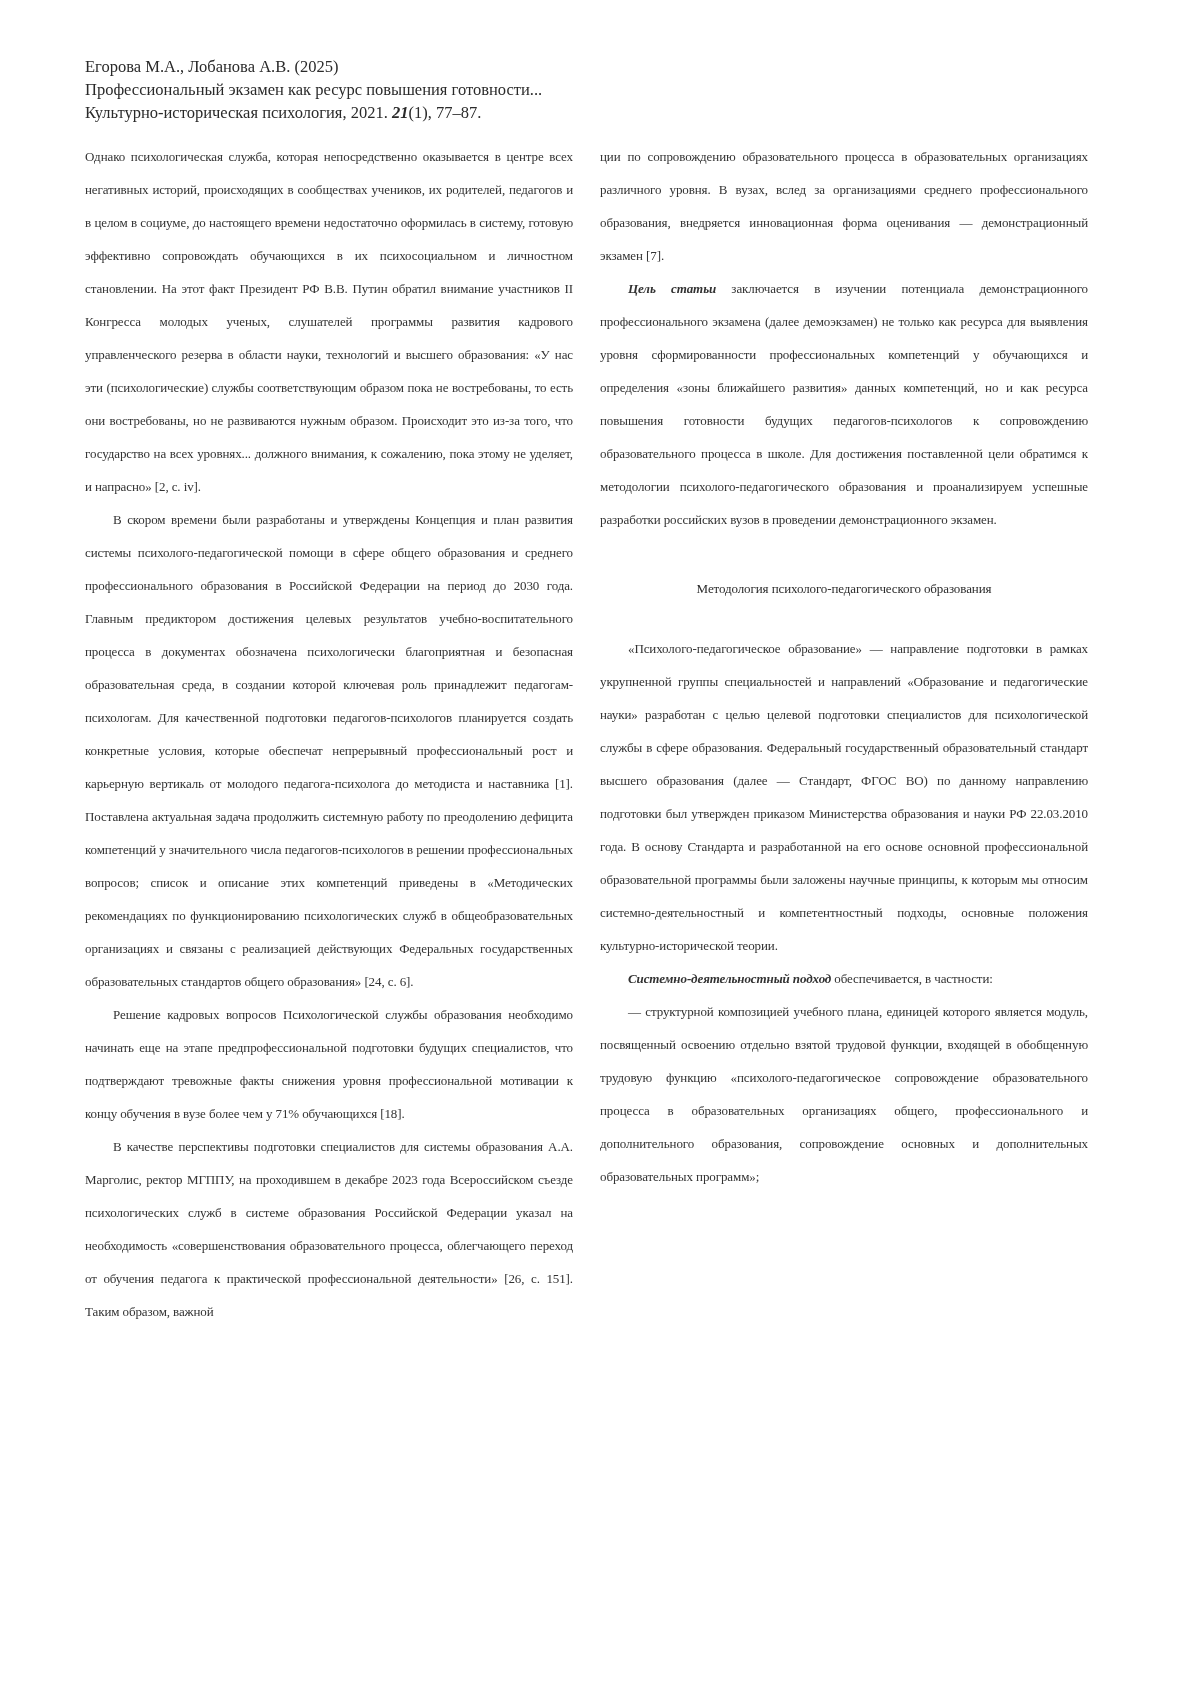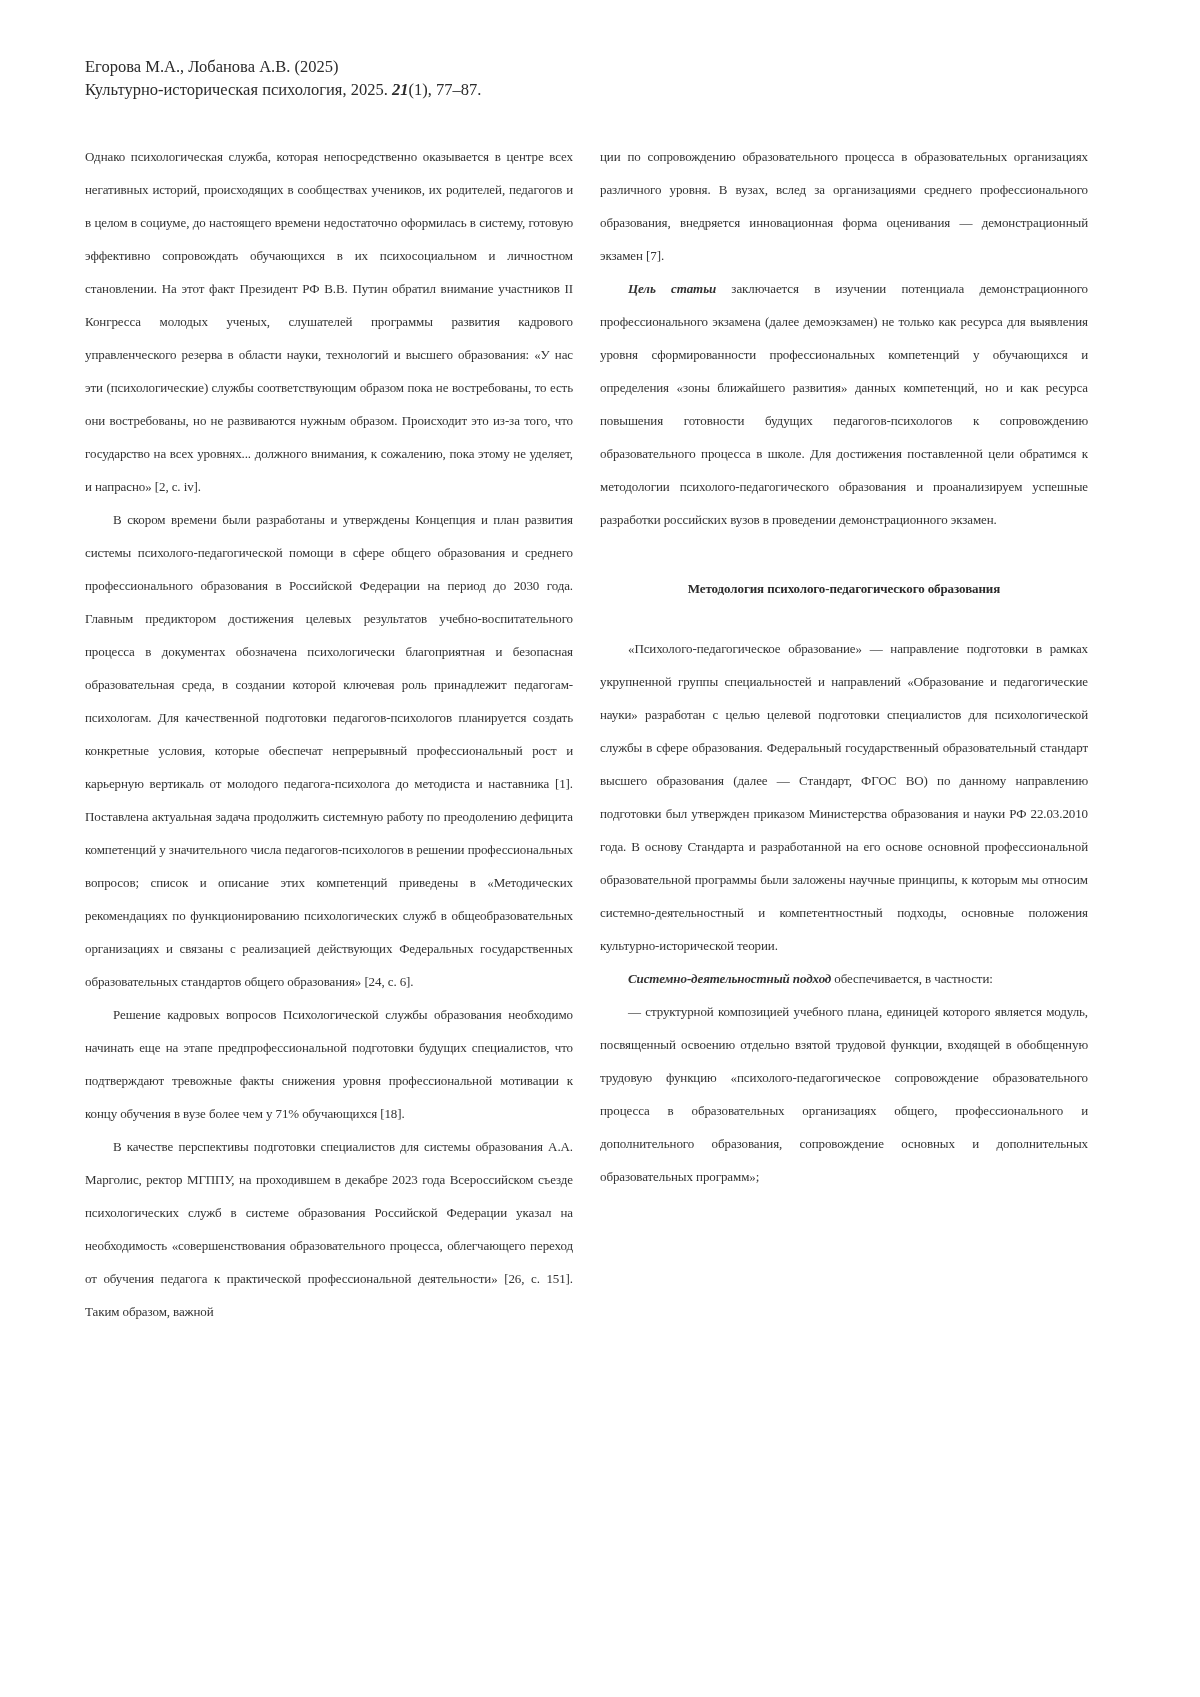--- a/index.html
+++ b/index.html
@@ -18,21 +18,21 @@
     position:absolute;left:85px;top:140px;width:1003px;height:1412px;
     display:flex;gap:27px;overflow:hidden;
   }
   .col{
     width:488px;font-size:13px;line-height:33px;
     text-align:justify;letter-spacing:-0.1px;color:#323232;
   }
   .col p{margin:0;text-indent:28px;}
   .col p.noindent{text-indent:0;}
   .col p.heading{
-    font-weight:bold;text-align:center;text-indent:0;
+    font-weight:normal;text-align:center;text-indent:0;
     margin:36px 0 27px 0;color:#2b2b2b;
   }
   .footer{
     position:absolute;left:88px;top:1578px;width:1000px;height:30px;
     display:flex;align-items:center;justify-content:center;
   }
   .rule{flex:1;height:3px;background:#4f4f4f;}
   .pagenum{
     font-weight:bold;font-style:italic;font-size:22px;
     margin:0 46px;color:#222222;white-space:nowrap;
@@ -41,21 +41,22 @@
   .run-bi{font-style:italic;font-weight:bold;}
 </style>
 </head>
 <body>
 
 <div class="page">
 
   <div class="header">
     <div class="header-block left">
         <div><span>Егорова М.А., Лобанова А.В. (2025)</span></div>
-        <div><span>Культурно-историческая психология, 2025. </span><span class="run-i">21</span><span>(1), 77–87.</span></div>
+        <div><span>Профессиональный экзамен как ресурс повышения готовности...</span></div>
+        <div><span>Культурно-историческая психология, 2021. </span><span class="run-i">21</span><span>(1), 77–87.</span></div>
       </div>
   </div>
 
   <div class="columns">
     <div class="col">
         <p class="noindent"><span>Однако психологическая служба, которая непосредственно оказывается в центре всех негативных историй, происходящих в сообществах учеников, их родителей, педагогов и в целом в социуме, до настоящего времени недостаточно оформилась в систему, готовую эффективно сопровождать обучающихся в их психосоциальном и личностном становлении. На этот факт Президент РФ В.В. Путин обратил внимание участников II Конгресса молодых ученых, слушателей программы развития кадрового управленческого резерва в области науки, технологий и высшего образования: «У нас эти (психологические) службы соответствующим образом пока не востребованы, то есть они востребованы, но не развиваются нужным образом. Происходит это из-за того, что государство на всех уровнях... должного внимания, к сожалению, пока этому не уделяет, и напрасно» [2, с. iv].</span></p>
         <p><span>В скором времени были разработаны и утверждены Концепция и план развития системы психолого-педагогической помощи в сфере общего образования и среднего профессионального образования в Российской Федерации на период до 2030 года. Главным предиктором достижения целевых результатов учебно-воспитательного процесса в документах обозначена психологически благоприятная и безопасная образовательная среда, в создании которой ключевая роль принадлежит педагогам-психологам. Для качественной подготовки педагогов-психологов планируется создать конкретные условия, которые обеспечат непрерывный профессиональный рост и карьерную вертикаль от молодого педагога-психолога до методиста и наставника [1]. Поставлена актуальная задача продолжить системную работу по преодолению дефицита компетенций у значительного числа педагогов-психологов в решении профессиональных вопросов; список и описание этих компетенций приведены в «Методических рекомендациях по функционированию психологических служб в общеобразовательных организациях и связаны с реализацией действующих Федеральных государственных образовательных стандартов общего образования» [24, с. 6].</span></p>
         <p><span>Решение кадровых вопросов Психологической службы образования необходимо начинать еще на этапе предпрофессиональной подготовки будущих специалистов, что подтверждают тревожные факты снижения уровня профессиональной мотивации к концу обучения в вузе более чем у 71% обучающихся [18].</span></p>
         <p><span>В качестве перспективы подготовки специалистов для системы образования А.А. Марголис, ректор МГППУ, на проходившем в декабре 2023 года Всероссийском съезде психологических служб в системе образования Российской Федерации указал на необходимость «совершенствования образовательного процесса, облегчающего переход от обучения педагога к практической профессиональной деятельности» [26, с. 151]. Таким образом, важной </span></p>
       </div>

